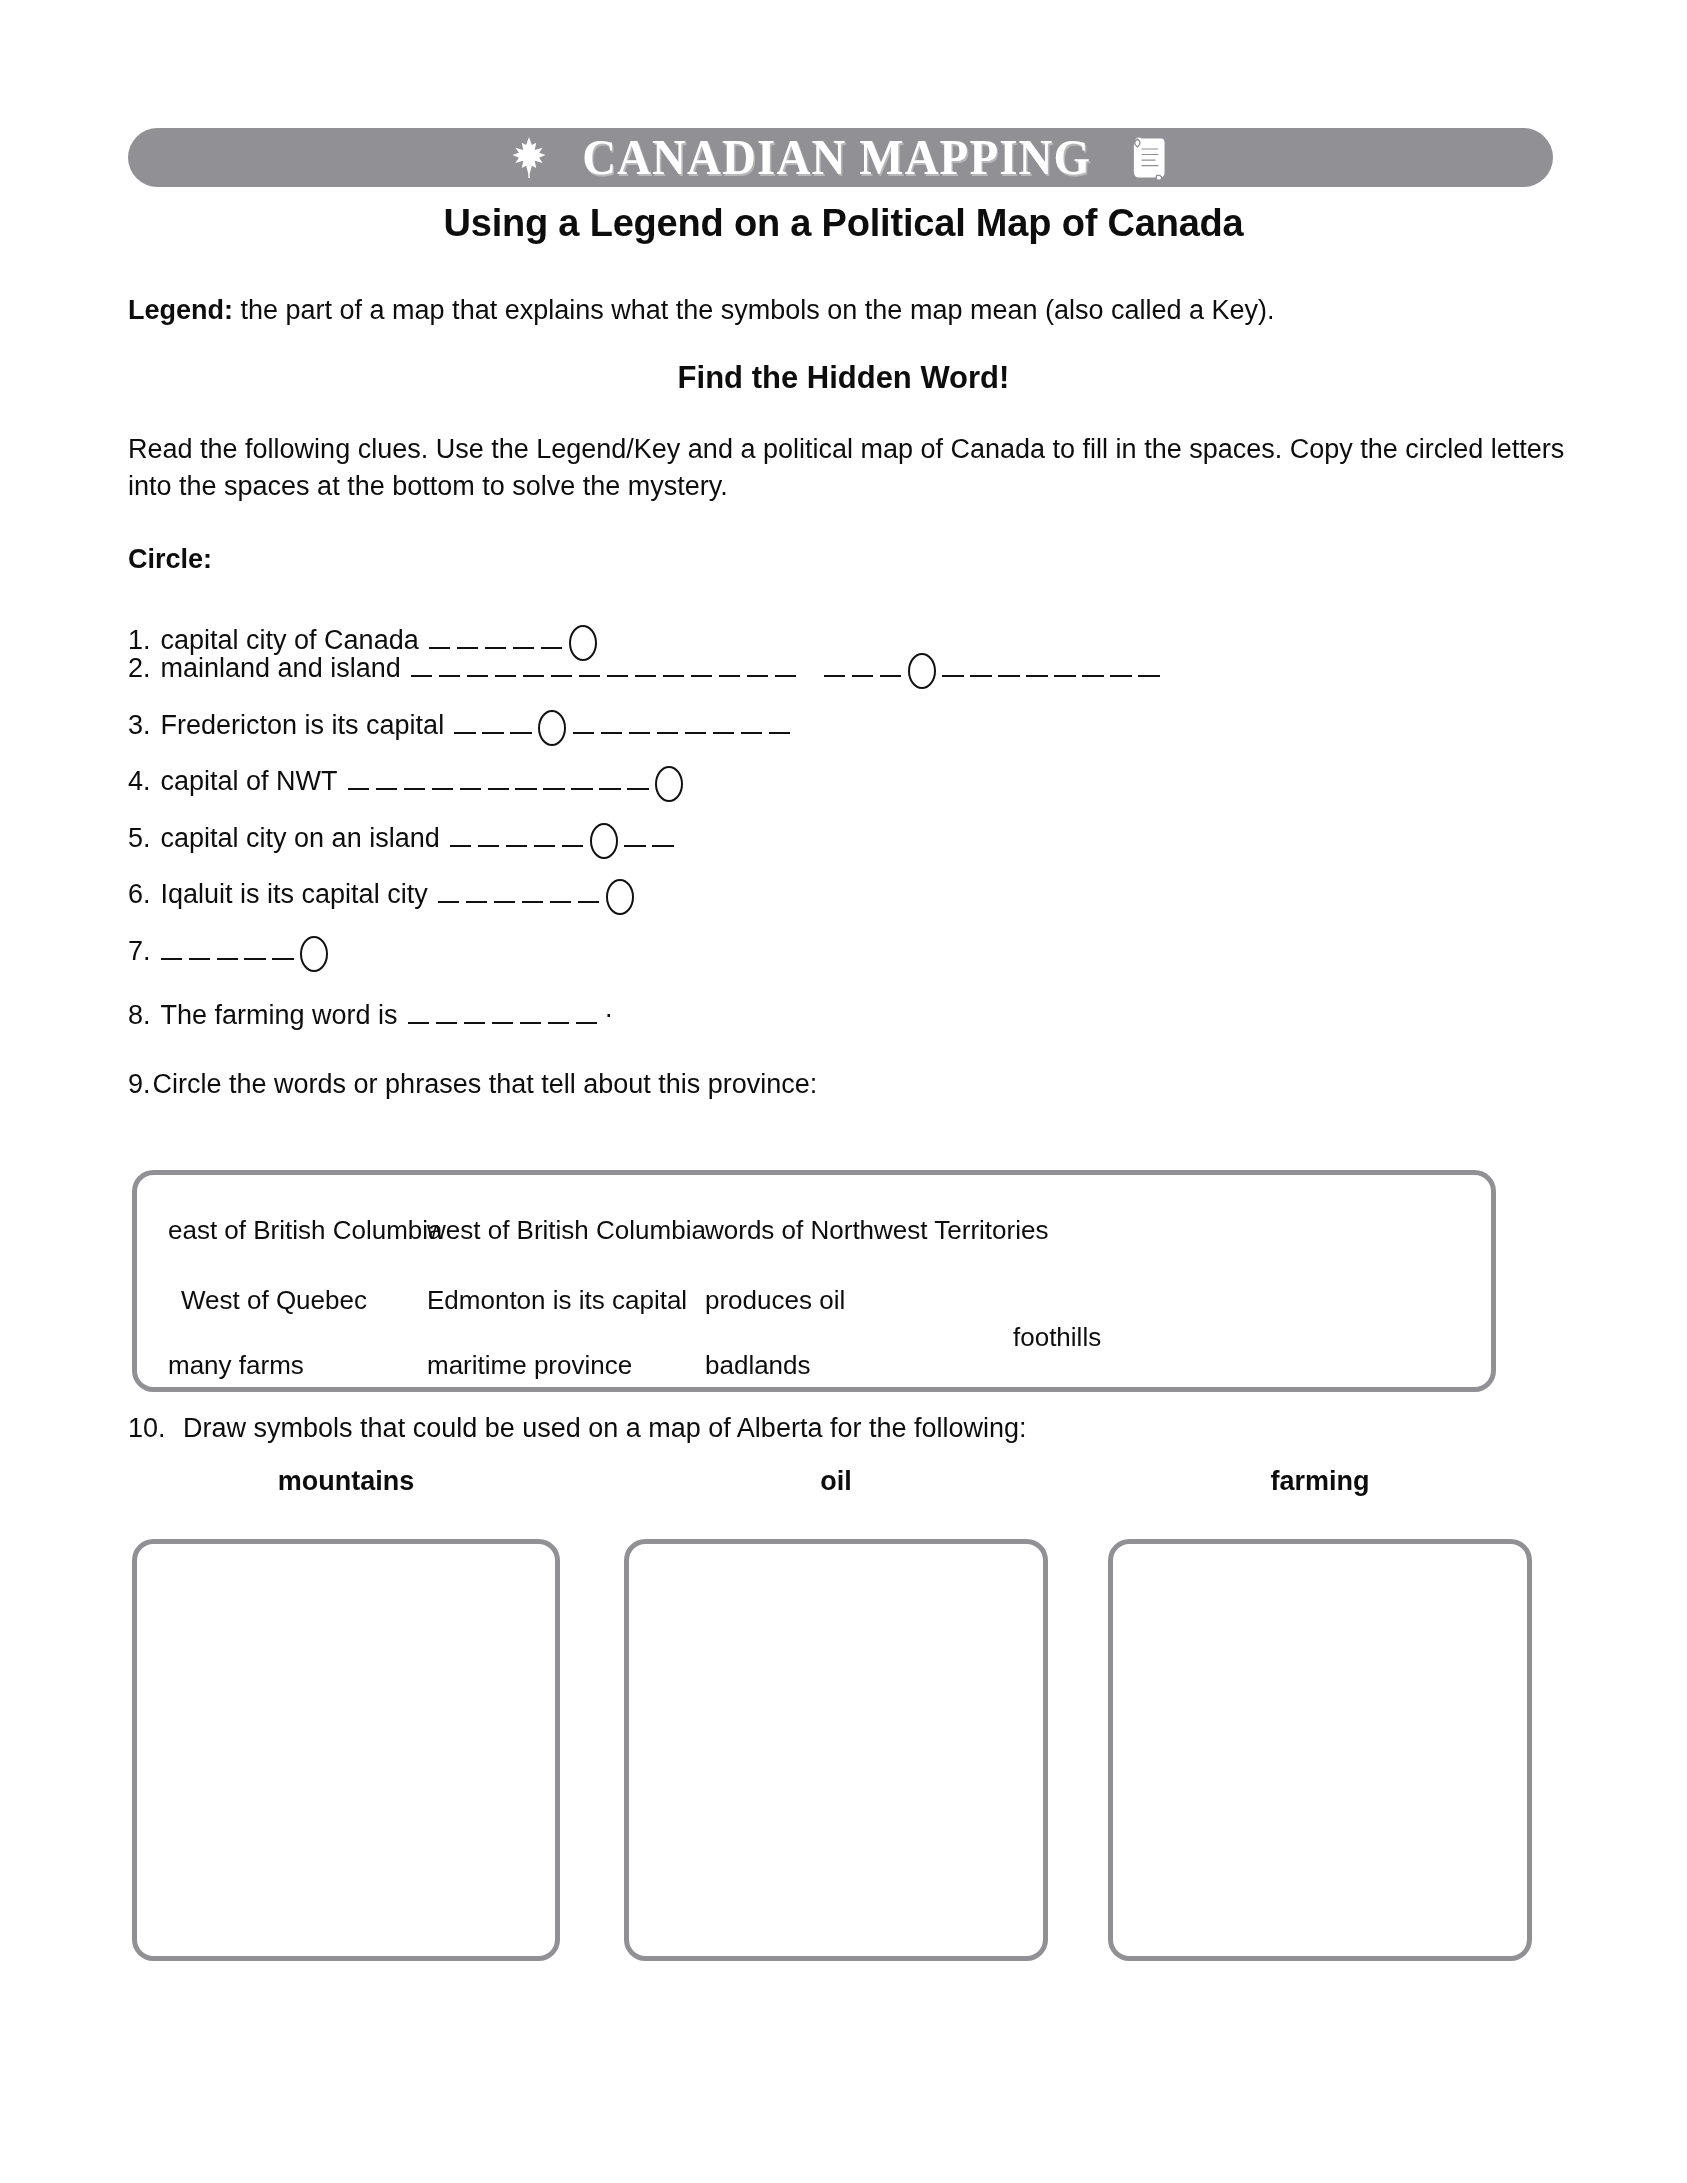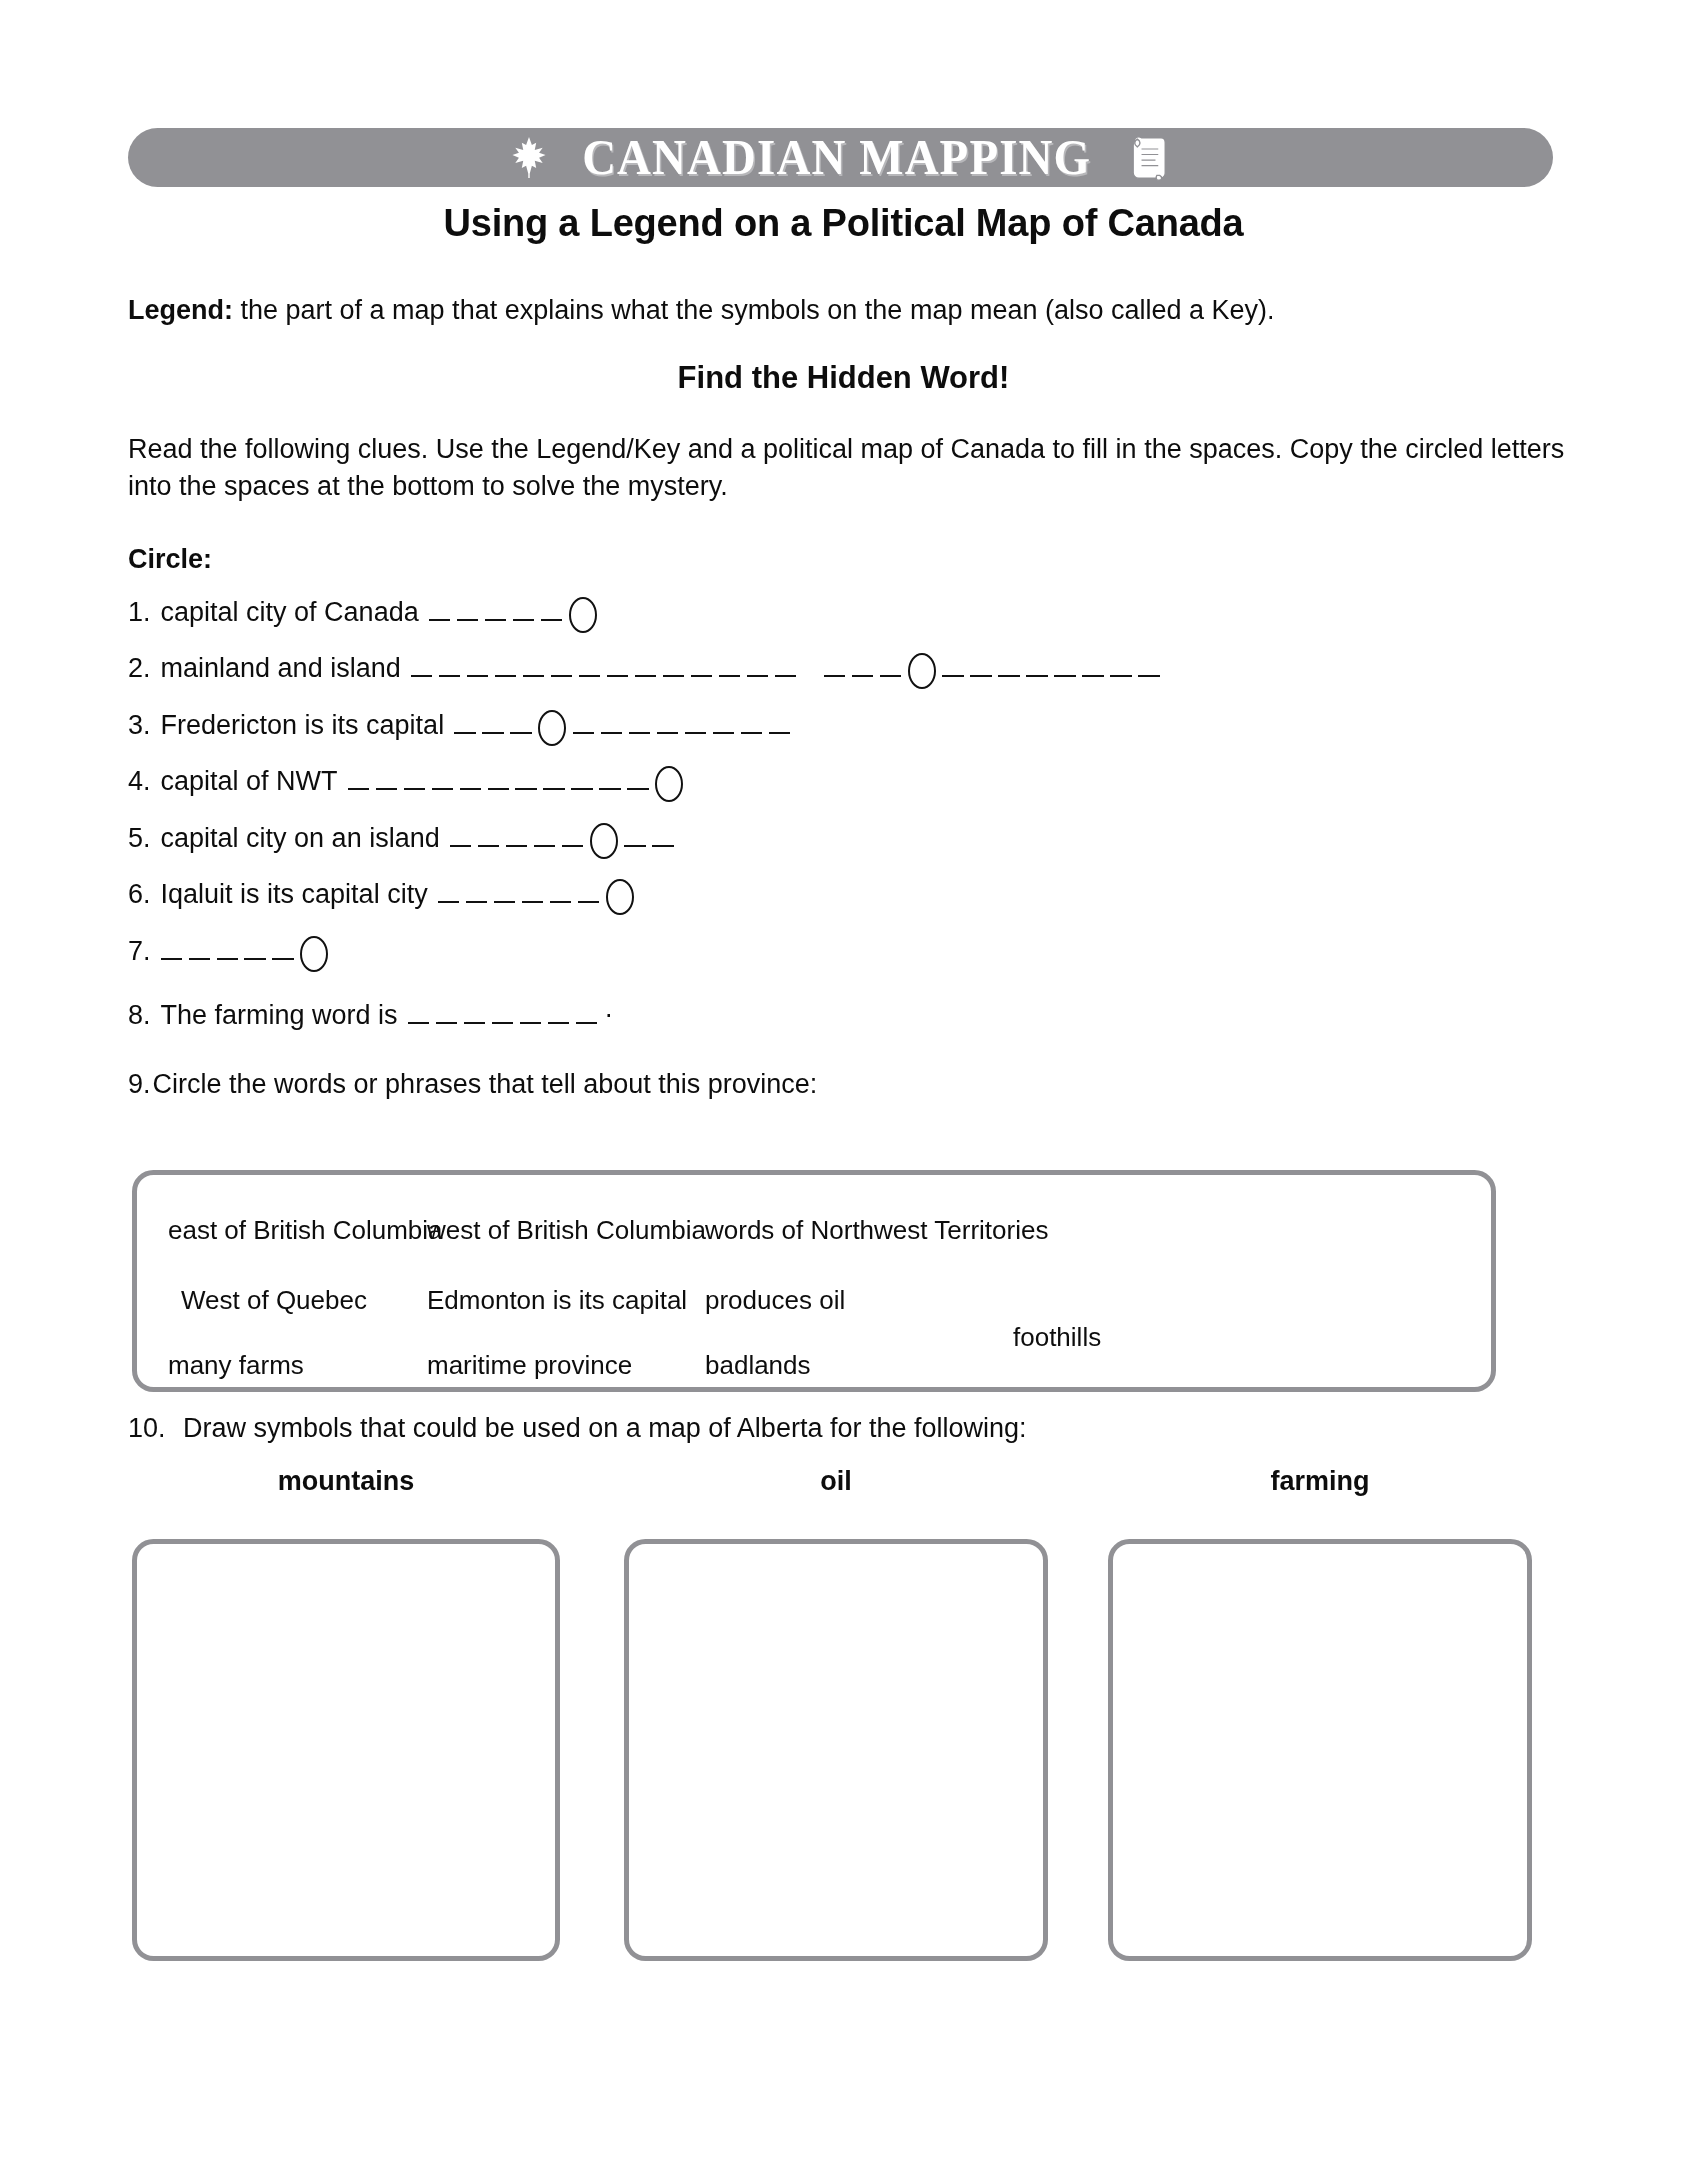--- a/index.html
+++ b/index.html
@@ -235,21 +235,21 @@
 
   <div class="subheading">Find the Hidden Word!</div>
 
   <div class="instructions">Read the following clues. Use the Legend/Key and a political map of Canada to fill in the spaces. Copy the circled letters into the spaces at the bottom to solve the mystery.</div>
 
   <div class="clues-label">Circle:</div>
 
   <div id="clues-container">
       <div class="clue" style="top: 597px;">
         <span class="clue-text">1.</span>
-        <span class="clue-text" style="margin-left: 10px;">capital city of Canada</span>
+        <span class="clue-text" style="margin-left: 10px; margin-top: 28px;">capital city of Canada</span>
         <span class="blanks">
           <span class="blank"></span>
           <span class="blank"></span>
           <span class="blank"></span>
           <span class="blank"></span>
           <span class="blank"></span>
           <span class="circle-slot"></span>
         </span>
       </div>
       <div class="clue" style="top: 653px;">

